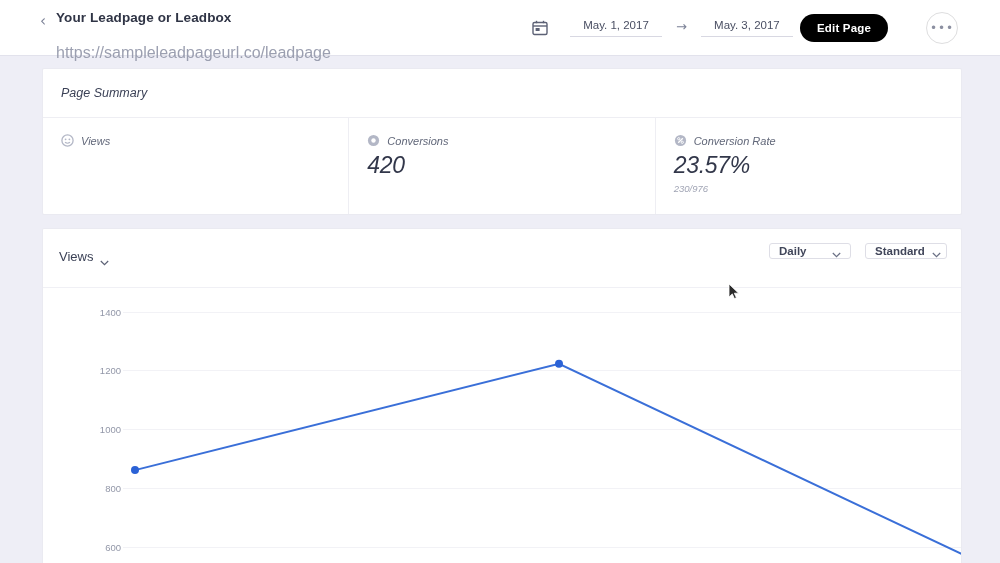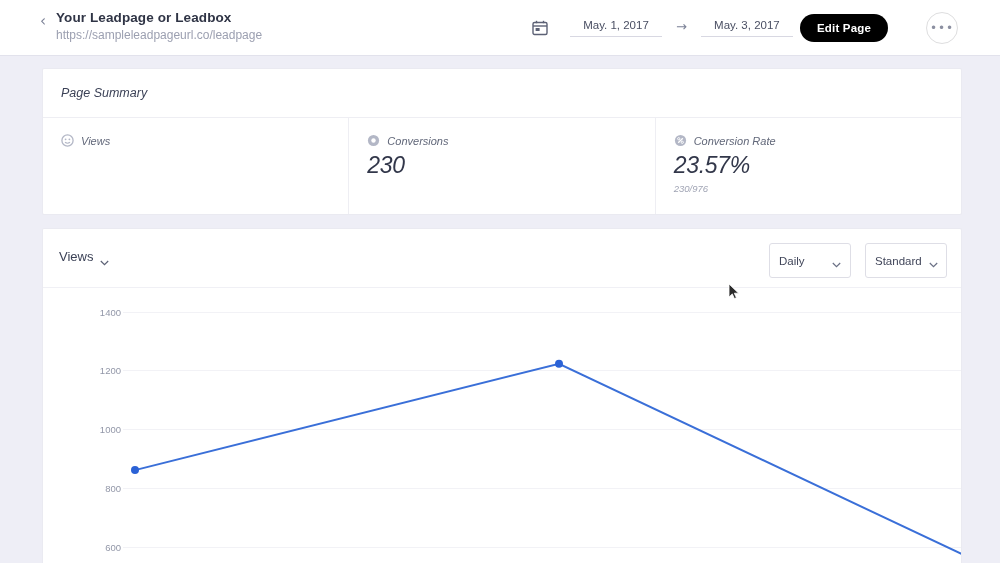--- a/index.html
+++ b/index.html
@@ -46,24 +46,24 @@
     top: 10px;
   }
   .page-title {
     font-size: 13.5px;
     font-weight: bold;
     color: #2f3445;
     letter-spacing: 0.1px;
     line-height: 16px;
   }
   .page-url {
-    font-size: 12px;
+    font-size: 16px;
     color: #9b9fb0;
     line-height: 14px;
-    margin-top: 2px;
+    margin-top: 20px;
   }
 
   .daterange {
     position: absolute;
     left: 500px;
     top: 12px;
     display: flex;
     align-items: center;
     height: 32px;
     padding-left: 32px;
@@ -224,32 +224,33 @@
   }
   .selects {
     position: absolute;
     right: 14px;
     top: 14px;
     display: flex;
     gap: 14px;
   }
   .sel {
     width: 82px;
-    height: 35px;
+    height: 16px;
     border: 1px solid #dedee6;
     border-radius: 3px;
     background: #ffffff;
     display: flex;
     align-items: center;
     justify-content: space-between;
     padding: 0 9px;
     box-sizing: border-box;
     font-size: 11.5px;
     color: #41465a;
     cursor: pointer;
+    font-weight: bold;
   }
 
   .plot {
     position: relative;
     height: 282px;
     overflow: hidden;
   }
   .gridline {
     position: absolute;
     left: 80px;
@@ -338,21 +339,21 @@
     <div class="stat-cell">
       <div class="stat-label">
         <span class="stat-ico">
           <svg width="13" height="13" viewBox="0 0 13 13">
             <circle cx="6.5" cy="6.5" r="5.6" fill="#b3b7c6"></circle>
             <circle cx="6.5" cy="6.5" r="2.2" fill="#ffffff"></circle>
           </svg>
         </span>
         <span>Conversions</span>
       </div>
-      <div class="stat-value">230</div>
+      <div class="stat-value">420</div>
     </div>
 
     <div class="stat-cell">
       <div class="stat-label">
         <span class="stat-ico">
           <svg width="13" height="13" viewBox="0 0 13 13">
             <circle cx="6.5" cy="6.5" r="5.6" fill="#b3b7c6"></circle>
             <line x1="4.2" y1="8.8" x2="8.8" y2="4.2" stroke="#ffffff" stroke-width="1.3"></line>
             <circle cx="4.7" cy="4.7" r="1.1" fill="none" stroke="#ffffff" stroke-width="1"></circle>
             <circle cx="8.3" cy="8.3" r="1.1" fill="none" stroke="#ffffff" stroke-width="1"></circle>

